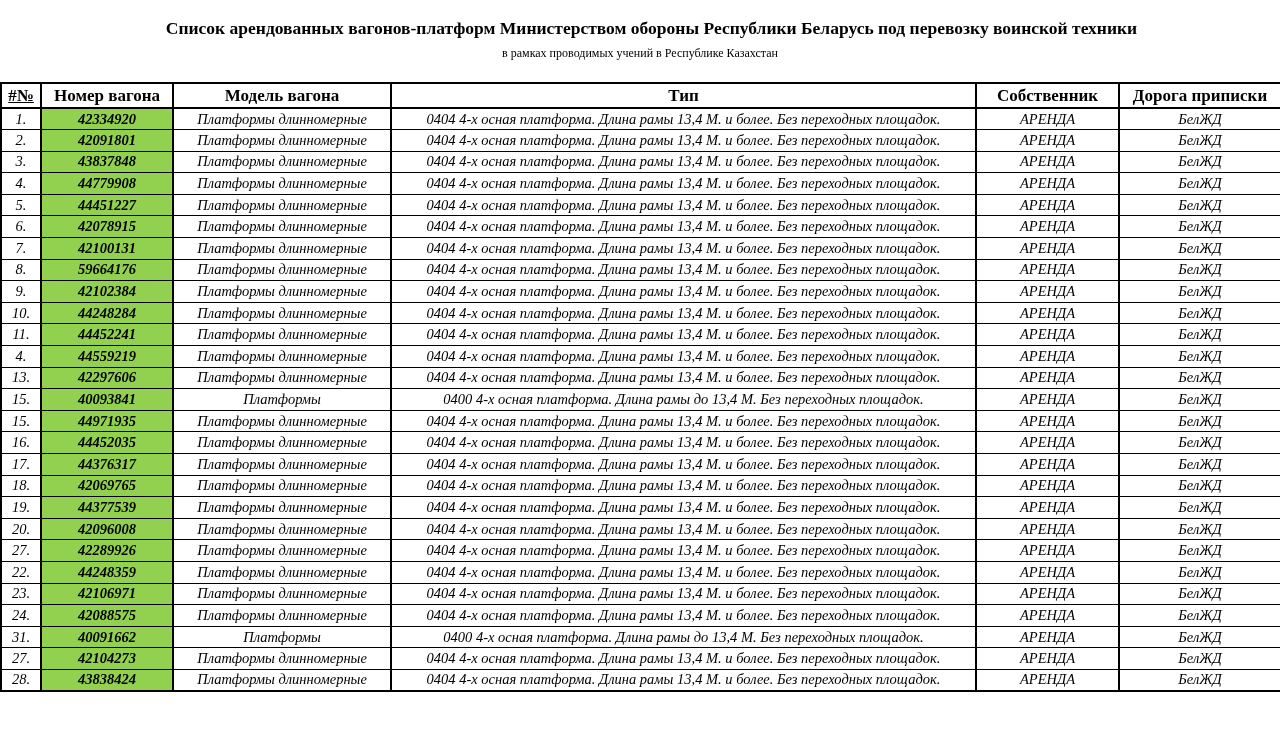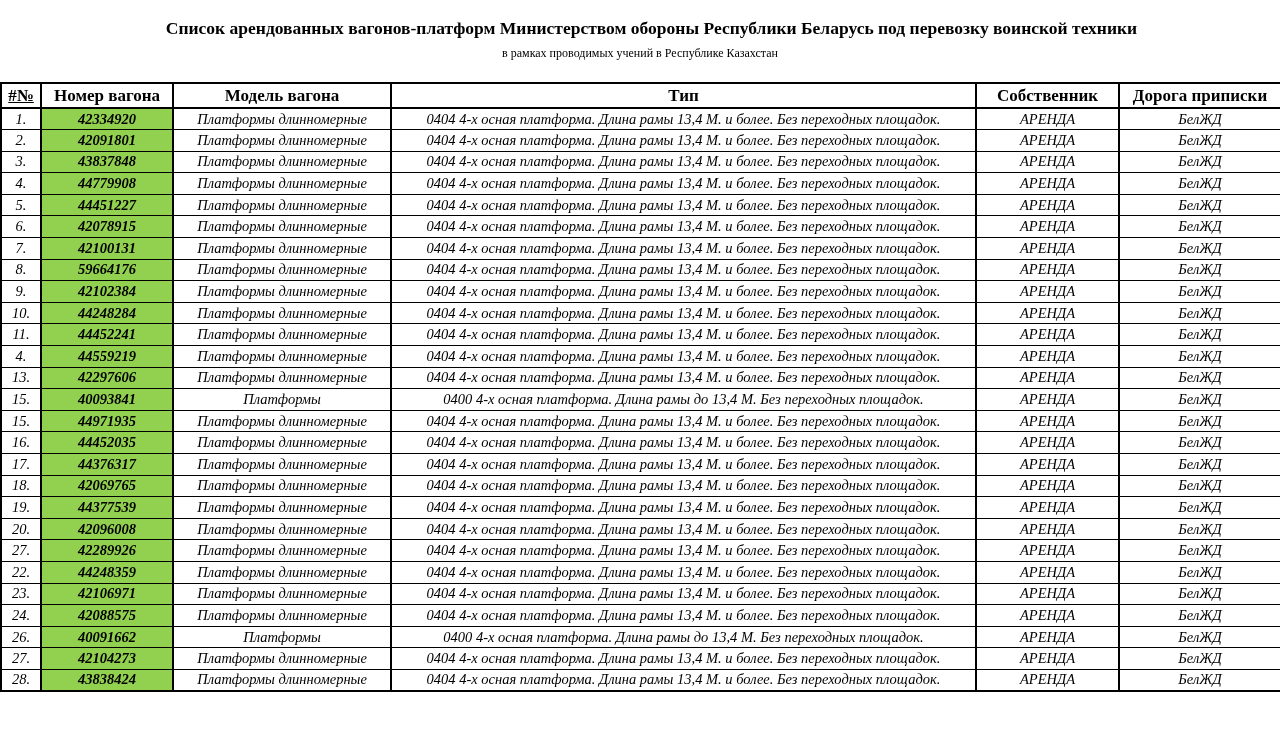--- a/index.html
+++ b/index.html
@@ -268,21 +268,21 @@
     </tr>
         <tr>
       <td class="c-num">24.</td>
       <td class="c-wagon">42088575</td>
       <td class="c-model">Платформы длинномерные</td>
       <td class="c-type">0404 4-х осная платформа. Длина рамы 13,4 М. и более. Без переходных площадок.</td>
       <td class="c-owner">АРЕНДА</td>
       <td class="c-road">БелЖД</td>
     </tr>
         <tr>
-      <td class="c-num">26.</td>
+      <td class="c-num">31.</td>
       <td class="c-wagon">40091662</td>
       <td class="c-model">Платформы</td>
       <td class="c-type">0400 4-х осная платформа. Длина рамы до 13,4 М. Без переходных площадок.</td>
       <td class="c-owner">АРЕНДА</td>
       <td class="c-road">БелЖД</td>
     </tr>
         <tr>
       <td class="c-num">27.</td>
       <td class="c-wagon">42104273</td>
       <td class="c-model">Платформы длинномерные</td>

